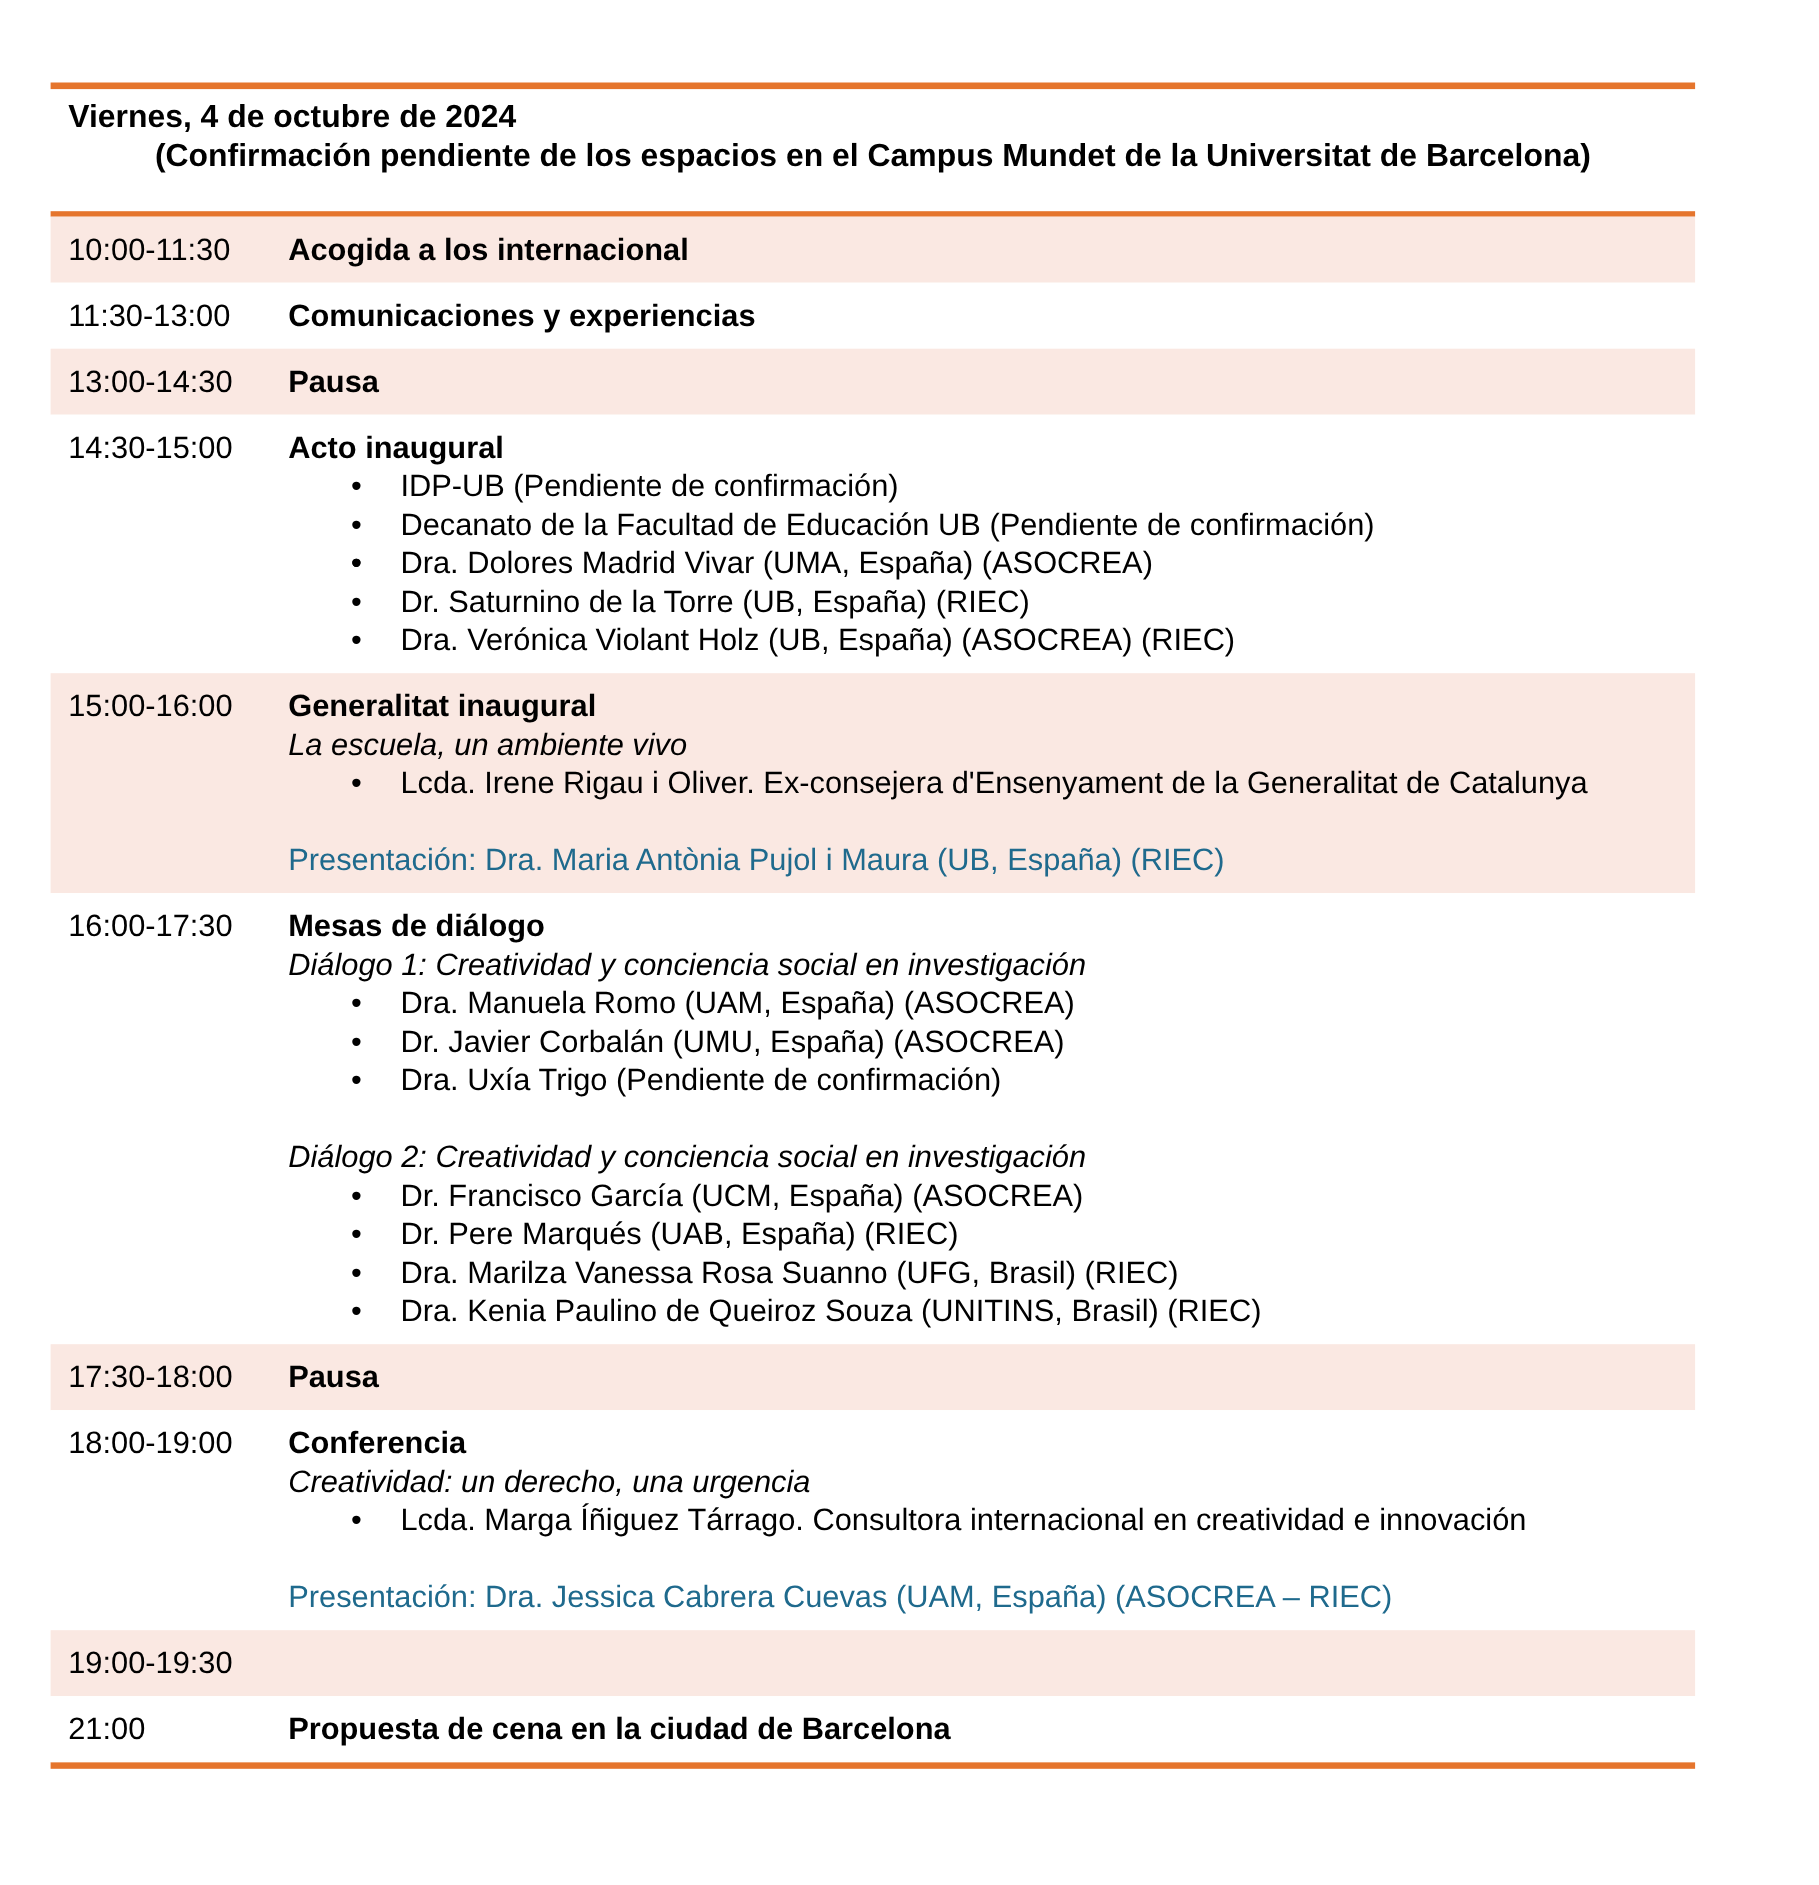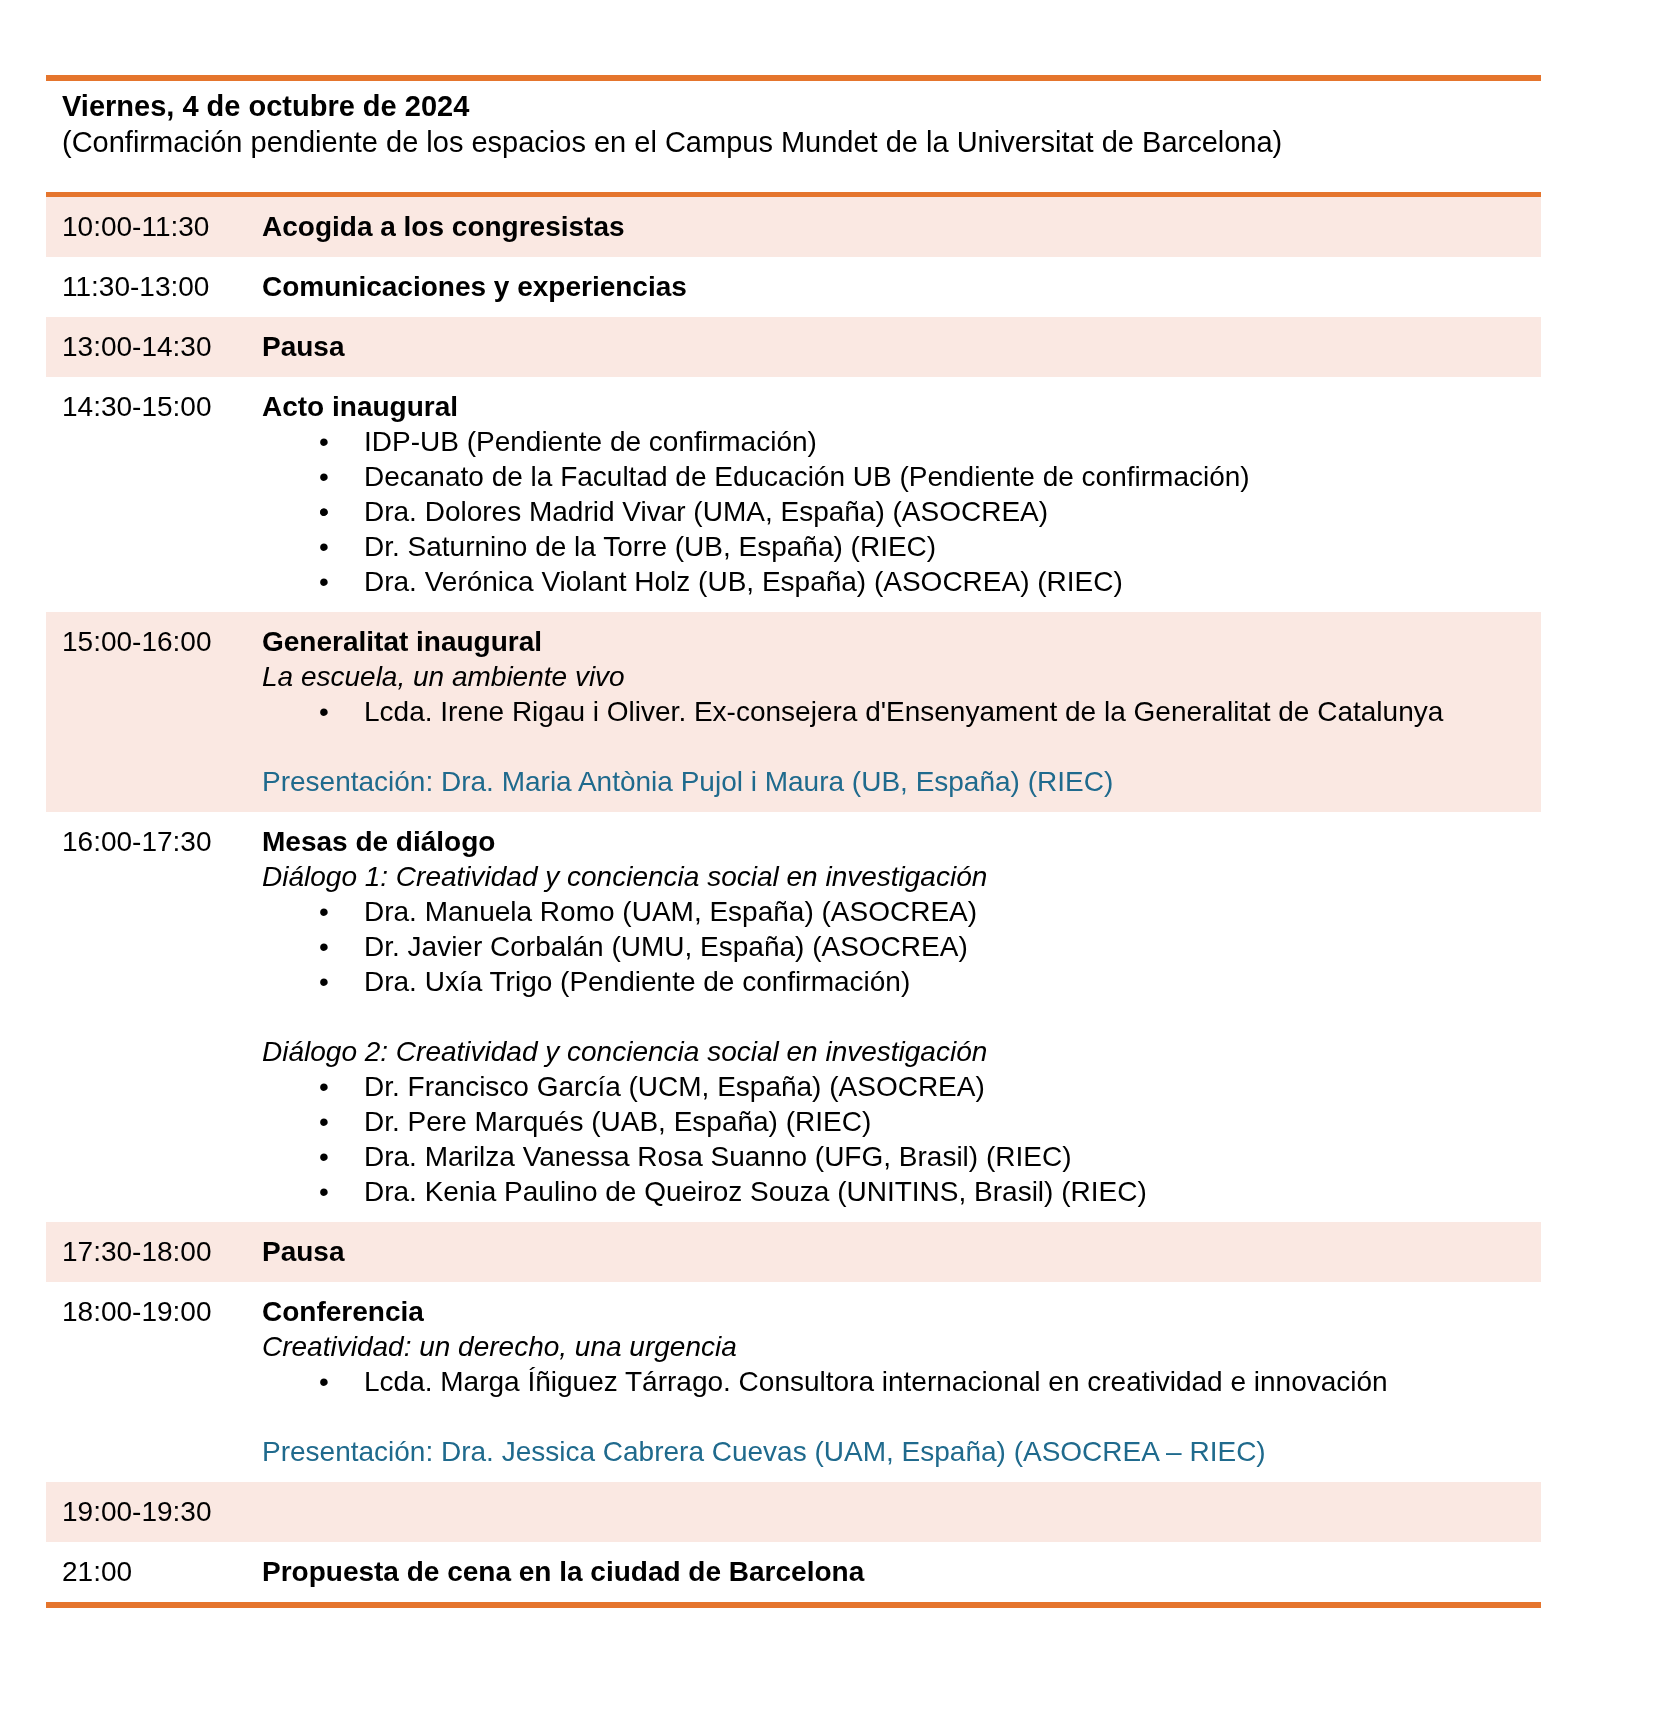--- a/index.html
+++ b/index.html
@@ -24,21 +24,22 @@
 
   .header { padding: 7px 16px 0 16px; }
   .doc-title {
     font-size: 29px;
     line-height: 36px;
     font-weight: bold;
   }
   .doc-subtitle {
     font-size: 29px;
     line-height: 36px;
-    font-weight: normal;
+    font-weight: bold;
+    text-align: center;
   }
 
   .schedule {
     margin-top: 32px;
     border-top: 5px solid var(--accent);
     border-bottom: 6px solid var(--accent);
   }
 
   .row {
     display: flex;
@@ -90,21 +91,21 @@
 
     <div class="header">
       <div class="doc-title">Viernes, 4 de octubre de 2024</div>
       <div class="doc-subtitle">(Confirmación pendiente de los espacios en el Campus Mundet de la Universitat de Barcelona)</div>
     </div>
 
     <div class="schedule" id="schedule">
         <div class="row shaded">
           <div class="time-cell">10:00-11:30</div>
           <div class="content-cell">
-            <div class="row-title">Acogida a los congresistas</div>
+            <div class="row-title">Acogida a los internacional</div>
           </div>
         </div>
         <div class="row">
           <div class="time-cell">11:30-13:00</div>
           <div class="content-cell">
             <div class="row-title">Comunicaciones y experiencias</div>
           </div>
         </div>
         <div class="row shaded">
           <div class="time-cell">13:00-14:30</div>

